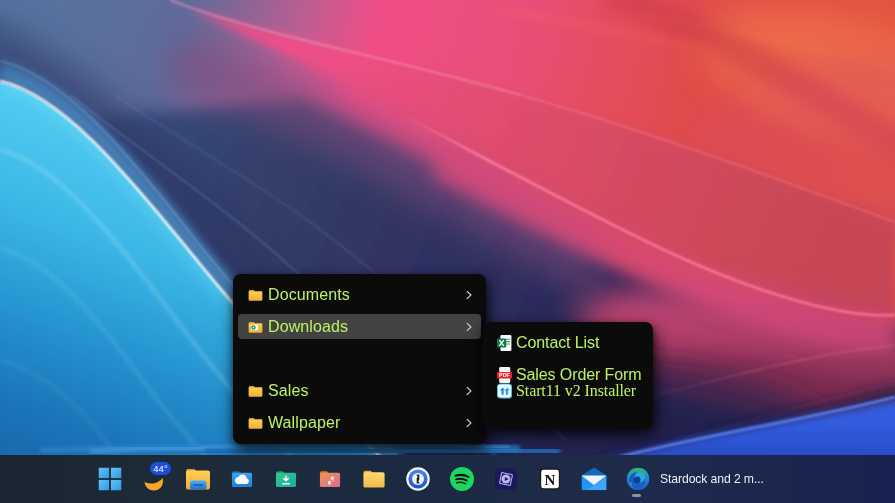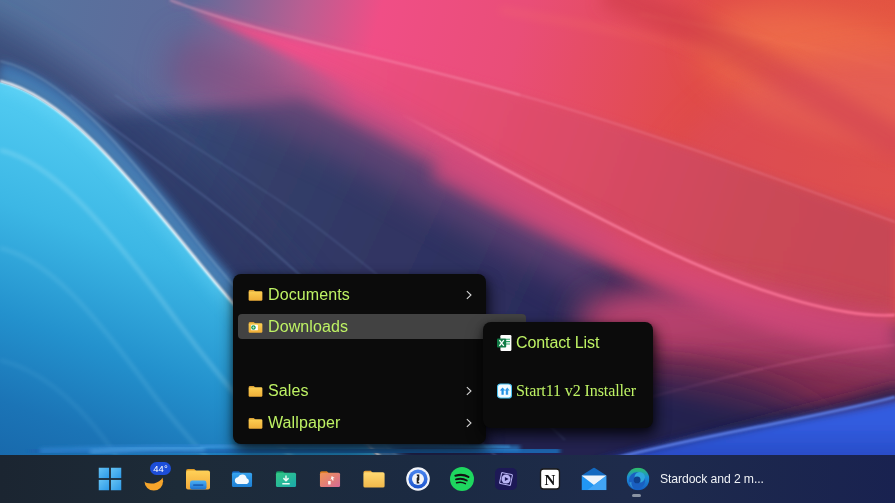--- a/index.html
+++ b/index.html
@@ -5,21 +5,21 @@
   html,body{margin:0;padding:0;width:895px;height:503px;overflow:hidden;
     font-family:"Liberation Sans",sans-serif;}
   #stage{position:relative;width:895px;height:503px;overflow:hidden;background:#2a3560;}
   #wall{position:absolute;left:0;top:0;}
   
   .menu{position:absolute;background:#0b0b0b;border-radius:8px;
     box-shadow:0 8px 16px rgba(0,0,0,.5), 5px 6px 14px rgba(0,0,0,.35), 0 2px 6px rgba(0,0,0,.4);}
   #mainmenu{left:233px;top:274px;width:253px;height:170px;}
   #submenu{left:483px;top:306px;width:170px;height:106px;margin-top:16px;}
   .mi{position:absolute;left:5px;width:243px;height:25px;border-radius:4px;}
-  .mi.sel{background:#424242;padding-left:45px;}
+  .mi.sel{background:#424242;}
   .mi .txt{position:absolute;left:30px;top:50%;transform:translateY(-50%);
     font-size:16px;color:#bef264;white-space:nowrap;letter-spacing:0.1px;}
   .mi .ico{position:absolute;left:10px;top:50%;transform:translateY(-50%);width:15px;height:13px;}
   .mi .chev{position:absolute;right:9px;top:50%;transform:translateY(-50%);width:6px;height:10px;}
   #submenu .mi{width:160px;}
   #submenu .mi .ico{left:9px;width:15px;height:16px;}
   #submenu .mi .txt{left:28px;letter-spacing:-0.1px;}
   
   #taskbar{position:absolute;left:0;top:455px;width:895px;height:48px;
     background:linear-gradient(90deg,#1b2531 0%,#1d2b38 20%,#1b2a42 48%,#1e2b4b 70%,#192250 100%);}
@@ -250,20 +250,28 @@
   <div id="submenu" class="menu">
     <div class="mi" style="top:8px;">
       <svg class="ico" viewBox="0 0 15 16">
           <rect x="3.4" y="0" width="11" height="16" rx="1.2" fill="#fdfdfd"></rect>
           <path d="M9,4.2h4 M9,6.6h4 M9,9h4" stroke="#2ea86b" stroke-width="1.1"></path>
           <rect x="0" y="3.4" width="9.2" height="9.2" rx="1" fill="#117a45"></rect>
           <path d="M2.4,5.2 L6.8,10.8 M6.8,5.2 L2.4,10.8" stroke="#fff" stroke-width="1.35"></path>
         </svg>
       <span class="txt">Contact List</span>
     </div>
+    <div class="mi" style="top:40px;">
+      <svg class="ico" viewBox="0 0 15 16">
+          <rect x="2.2" y="0" width="11" height="16" rx="1.2" fill="#f4f4f4"></rect>
+          <rect x="0" y="5" width="15" height="6.4" rx=".8" fill="#e5252a"></rect>
+          <text x="7.5" y="10.1" font-size="5.4" font-weight="bold" fill="#fff" text-anchor="middle" font-family="Liberation Sans">PDF</text>
+        </svg>
+      <span class="txt">Sales Order Form</span>
+    </div>
     <div class="mi" style="top:56px;font-family:Liberation Serif, serif;">
       <svg class="ico" viewBox="0 0 16 16">
           <rect x=".5" y=".5" width="15" height="15" rx="3.4" fill="#f2fbff" stroke="#46c0f0" stroke-width="1.2"></rect>
           <path d="M4.8,12 v-4.6 h-1.8 l3,-3.2 3,3.2 h-1.8 v4.6 z" fill="url(#s11g)"></path>
           <path d="M9.4,12 v-4.6 h-1 l2.6,-3.2 2.6,3.2 h-1.7 v4.6 z" fill="url(#s11g)" opacity=".9"></path>
         </svg>
       <span class="txt">Start11 v2 Installer</span>
     </div>
   </div>
 

